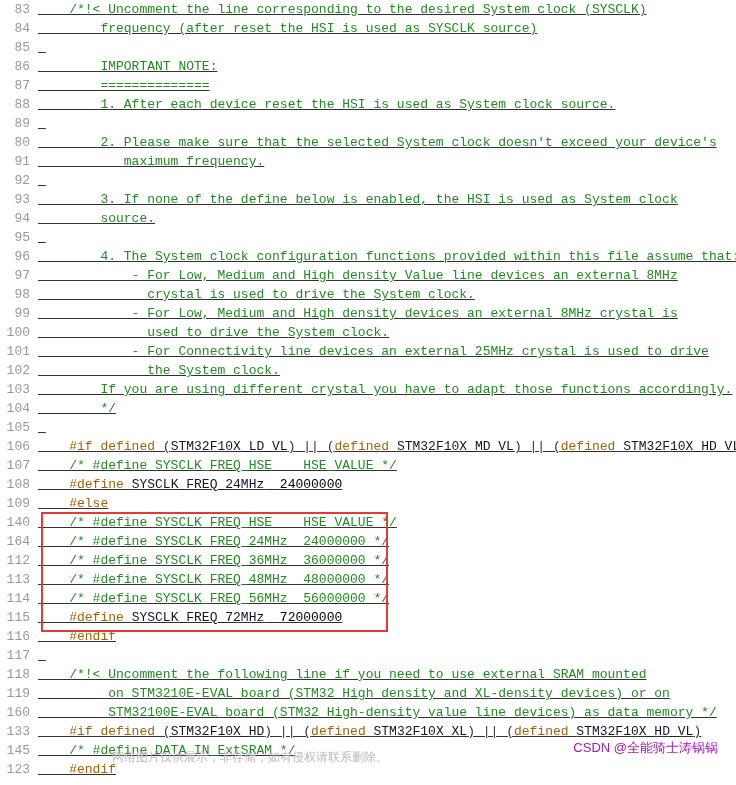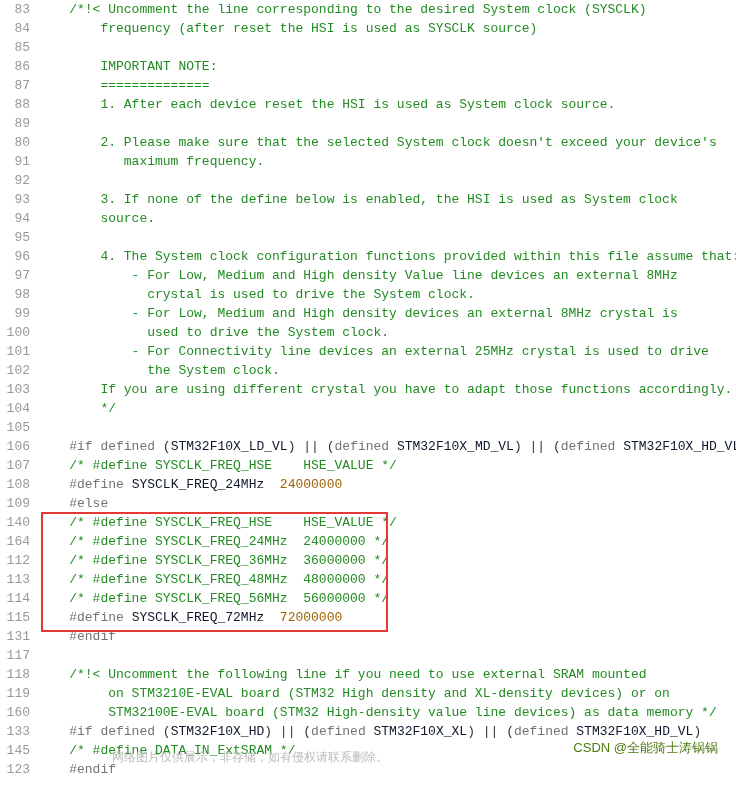--- a/index.html
+++ b/index.html
@@ -18,37 +18,38 @@
     text-align: right;
     padding-right: 8px;
     color: #999;
     user-select: none;
     flex-shrink: 0;
   }
   .code {
     flex: 1;
     white-space: pre;
     overflow: hidden;
+    text-decoration: underline;
   }
   .line { height: 19px; display: flex; }
   .ln { height: 19px; }
   .tok-comment { color: #228B22; }
-  .tok-directive { color: #737373; }
+  .tok-directive { color: #a16207; }
   .tok-macro { color: #0f172a; }
-  .tok-number { color: #a16207; }
+  .tok-number { color: #000000; }
   .tok-op { color: #333; }
   .redbox {
     position: absolute;
     border: 2px solid #e53935;
     background: transparent;
     pointer-events: none;
   }
   .watermark {
     position: absolute;
-    color: #4d7c0f;
+    color: #a21caf;
     font-family: Arial, sans-serif;
     font-size: 13px;
     pointer-events: none;
   }
   .watermark2 {
     position: absolute;
     color: #bbb;
     font-family: Arial, sans-serif;
     font-size: 12px;
     pointer-events: none;
@@ -85,21 +86,21 @@
       <div class="ln">106</div>
       <div class="ln">107</div>
       <div class="ln">108</div>
       <div class="ln">109</div>
       <div class="ln">140</div>
       <div class="ln">164</div>
       <div class="ln">112</div>
       <div class="ln">113</div>
       <div class="ln">114</div>
       <div class="ln">115</div>
-      <div class="ln">131</div>
+      <div class="ln">116</div>
       <div class="ln">117</div>
       <div class="ln">118</div>
       <div class="ln">119</div>
       <div class="ln">160</div>
       <div class="ln">133</div>
       <div class="ln">145</div>
       <div class="ln">123</div>
     </div>
   <div class="code" id="code"><div class="line"><span class="tok-comment">    /*!&lt; Uncomment the line corresponding to the desired System clock (SYSCLK)</span></div><div class="line"><span class="tok-comment">        frequency (after reset the HSI is used as SYSCLK source)</span></div><div class="line"><span class="tok-op"> </span></div><div class="line"><span class="tok-comment">        IMPORTANT NOTE:</span></div><div class="line"><span class="tok-comment">        ==============</span></div><div class="line"><span class="tok-comment">        1. After each device reset the HSI is used as System clock source.</span></div><div class="line"><span class="tok-op"> </span></div><div class="line"><span class="tok-comment">        2. Please make sure that the selected System clock doesn't exceed your device's</span></div><div class="line"><span class="tok-comment">           maximum frequency.</span></div><div class="line"><span class="tok-op"> </span></div><div class="line"><span class="tok-comment">        3. If none of the define below is enabled, the HSI is used as System clock</span></div><div class="line"><span class="tok-comment">        source.</span></div><div class="line"><span class="tok-op"> </span></div><div class="line"><span class="tok-comment">        4. The System clock configuration functions provided within this file assume that:</span></div><div class="line"><span class="tok-comment">            - For Low, Medium and High density Value line devices an external 8MHz</span></div><div class="line"><span class="tok-comment">              crystal is used to drive the System clock.</span></div><div class="line"><span class="tok-comment">            - For Low, Medium and High density devices an external 8MHz crystal is</span></div><div class="line"><span class="tok-comment">              used to drive the System clock.</span></div><div class="line"><span class="tok-comment">            - For Connectivity line devices an external 25MHz crystal is used to drive</span></div><div class="line"><span class="tok-comment">              the System clock.</span></div><div class="line"><span class="tok-comment">        If you are using different crystal you have to adapt those functions accordingly.</span></div><div class="line"><span class="tok-comment">        */</span></div><div class="line"><span class="tok-op"> </span></div><div class="line"><span class="tok-directive">    #if defined </span><span class="tok-op">(</span><span class="tok-macro">STM32F10X_LD_VL</span><span class="tok-op">) || (</span><span class="tok-directive">defined </span><span class="tok-macro">STM32F10X_MD_VL</span><span class="tok-op">) || (</span><span class="tok-directive">defined </span><span class="tok-macro">STM32F10X_HD_VL</span></div><div class="line"><span class="tok-comment">    /* #define SYSCLK_FREQ_HSE    HSE_VALUE */</span></div><div class="line"><span class="tok-directive">    #define </span><span class="tok-macro">SYSCLK_FREQ_24MHz</span><span class="tok-op">  </span><span class="tok-number">24000000</span></div><div class="line"><span class="tok-directive">    #else</span></div><div class="line"><span class="tok-comment">    /* #define SYSCLK_FREQ_HSE    HSE_VALUE */</span></div><div class="line"><span class="tok-comment">    /* #define SYSCLK_FREQ_24MHz  24000000 */</span></div><div class="line"><span class="tok-comment">    /* #define SYSCLK_FREQ_36MHz  36000000 */</span></div><div class="line"><span class="tok-comment">    /* #define SYSCLK_FREQ_48MHz  48000000 */</span></div><div class="line"><span class="tok-comment">    /* #define SYSCLK_FREQ_56MHz  56000000 */</span></div><div class="line"><span class="tok-directive">    #define </span><span class="tok-macro">SYSCLK_FREQ_72MHz</span><span class="tok-op">  </span><span class="tok-number">72000000</span></div><div class="line"><span class="tok-directive">    #endif</span></div><div class="line"><span class="tok-op"> </span></div><div class="line"><span class="tok-comment">    /*!&lt; Uncomment the following line if you need to use external SRAM mounted</span></div><div class="line"><span class="tok-comment">         on STM3210E-EVAL board (STM32 High density and XL-density devices) or on</span></div><div class="line"><span class="tok-comment">         STM32100E-EVAL board (STM32 High-density value line devices) as data memory */</span></div><div class="line"><span class="tok-directive">    #if defined </span><span class="tok-op">(</span><span class="tok-macro">STM32F10X_HD</span><span class="tok-op">) || (</span><span class="tok-directive">defined </span><span class="tok-macro">STM32F10X_XL</span><span class="tok-op">) || (</span><span class="tok-directive">defined </span><span class="tok-macro">STM32F10X_HD_VL</span><span class="tok-op">)</span></div><div class="line"><span class="tok-comment">    /* #define DATA_IN_ExtSRAM */</span></div><div class="line"><span class="tok-directive">    #endif</span></div></div>
 </div>

